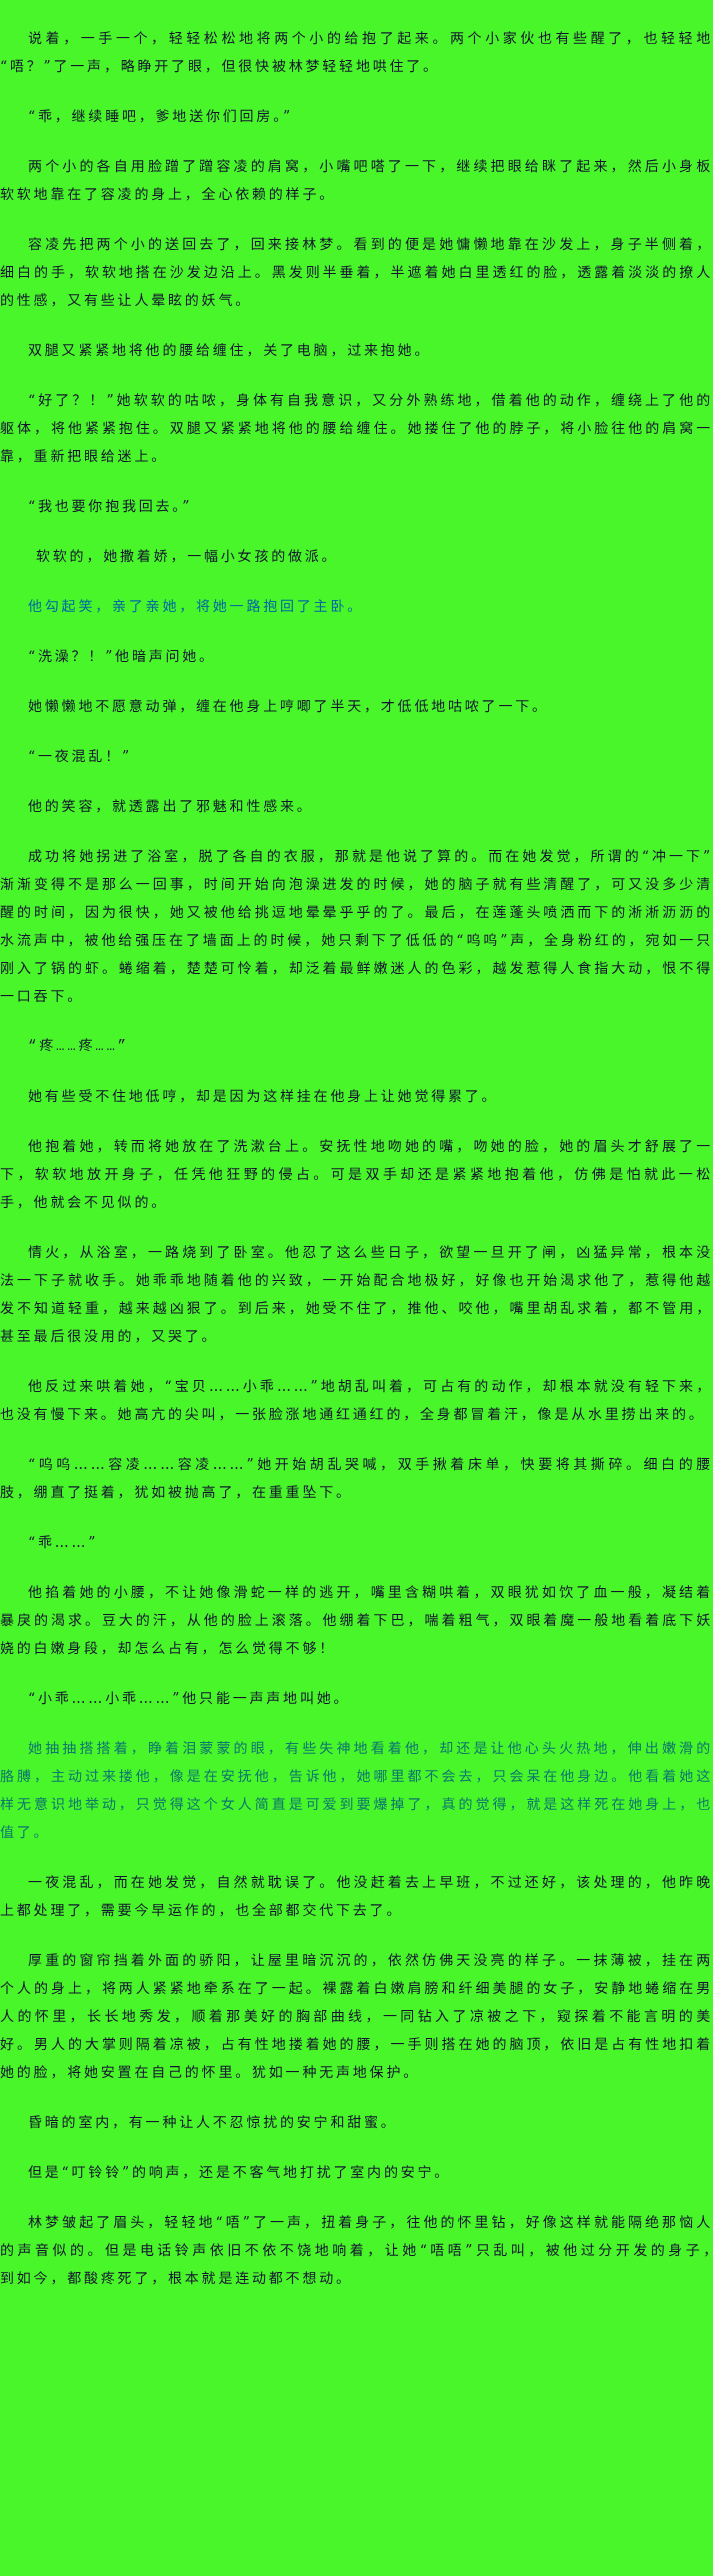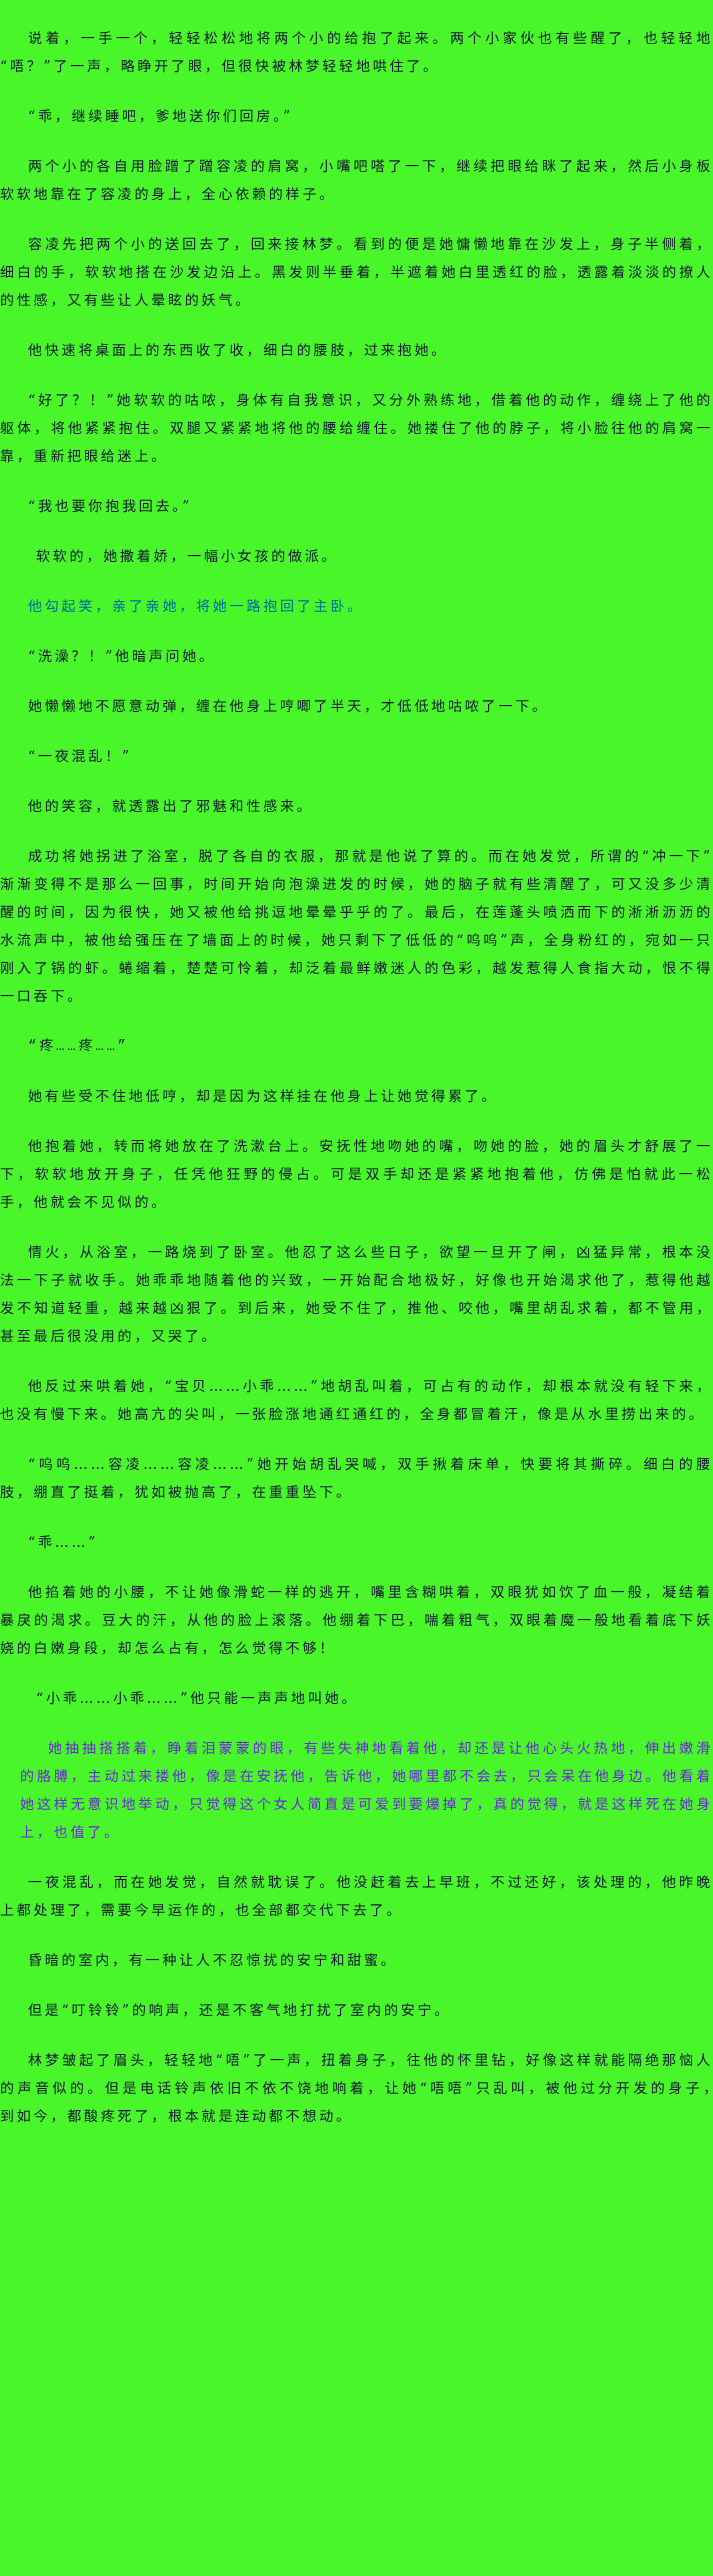--- a/index.html
+++ b/index.html
@@ -29,38 +29,39 @@
   }
 </style>
 </head>
 <body style="background: rgb(72, 246, 42);">
 
 <div class="novel">
     <p class="para" style="color: rgb(21, 19, 46);">说着，一手一个，轻轻松松地将两个小的给抱了起来。两个小家伙也有些醒了，也轻轻地“唔？”了一声，略睁开了眼，但很快被林梦轻轻地哄住了。</p>
     <p class="para" style="color: rgb(21, 19, 46);">“乖，继续睡吧，爹地送你们回房。”</p>
     <p class="para" style="color: rgb(21, 19, 46);">两个小的各自用脸蹭了蹭容凌的肩窝，小嘴吧嗒了一下，继续把眼给眯了起来，然后小身板软软地靠在了容凌的身上，全心依赖的样子。</p>
     <p class="para" style="color: rgb(21, 19, 46);">容凌先把两个小的送回去了，回来接林梦。看到的便是她慵懒地靠在沙发上，身子半侧着，细白的手，软软地搭在沙发边沿上。黑发则半垂着，半遮着她白里透红的脸，透露着淡淡的撩人的性感，又有些让人晕眩的妖气。</p>
-    <p class="para" style="color: rgb(21, 19, 46);">他快速将桌面上的东西收了收，细白的腰肢，过来抱她。</p>
+    <p class="para" style="color: rgb(21, 19, 46);">双腿又紧紧地将他的腰给缠住，关了电脑，过来抱她。</p>
     <p class="para" style="color: rgb(21, 19, 46);">“好了？！”她软软的咕哝，身体有自我意识，又分外熟练地，借着他的动作，缠绕上了他的躯体，将他紧紧抱住。双腿又紧紧地将他的腰给缠住。她搂住了他的脖子，将小脸往他的肩窝一靠，重新把眼给迷上。</p>
     <p class="para" style="color: rgb(21, 19, 46);">“我也要你抱我回去。”</p>
     <p class="para" style="color: rgb(21, 19, 46); padding-left: 8px;">软软的，她撒着娇，一幅小女孩的做派。</p>
     <p class="para" style="color: #0369a1;">他勾起笑，亲了亲她，将她一路抱回了主卧。</p>
     <p class="para" style="color: rgb(21, 19, 46);">“洗澡？！”他暗声问她。</p>
     <p class="para" style="color: rgb(21, 19, 46);">她懒懒地不愿意动弹，缠在他身上哼唧了半天，才低低地咕哝了一下。</p>
     <p class="para" style="color: rgb(21, 19, 46);">“一夜混乱！”</p>
     <p class="para" style="color: #0f172a;">他的笑容，就透露出了邪魅和性感来。</p>
     <p class="para" style="color: rgb(21, 19, 46);">成功将她拐进了浴室，脱了各自的衣服，那就是他说了算的。而在她发觉，所谓的“冲一下”渐渐变得不是那么一回事，时间开始向泡澡进发的时候，她的脑子就有些清醒了，可又没多少清醒的时间，因为很快，她又被他给挑逗地晕晕乎乎的了。最后，在莲蓬头喷洒而下的淅淅沥沥的水流声中，被他给强压在了墙面上的时候，她只剩下了低低的“呜呜”声，全身粉红的，宛如一只刚入了锅的虾。蜷缩着，楚楚可怜着，却泛着最鲜嫩迷人的色彩，越发惹得人食指大动，恨不得一口吞下。</p>
     <p class="para" style="color: rgb(21, 19, 46); font-family: Liberation Mono, monospace;">“疼……疼……”</p>
     <p class="para" style="color: rgb(21, 19, 46);">她有些受不住地低哼，却是因为这样挂在他身上让她觉得累了。</p>
     <p class="para" style="color: rgb(21, 19, 46);">他抱着她，转而将她放在了洗漱台上。安抚性地吻她的嘴，吻她的脸，她的眉头才舒展了一下，软软地放开身子，任凭他狂野的侵占。可是双手却还是紧紧地抱着他，仿佛是怕就此一松手，他就会不见似的。</p>
     <p class="para" style="color: rgb(21, 19, 46);">情火，从浴室，一路烧到了卧室。他忍了这么些日子，欲望一旦开了闸，凶猛异常，根本没法一下子就收手。她乖乖地随着他的兴致，一开始配合地极好，好像也开始渴求他了，惹得他越发不知道轻重，越来越凶狠了。到后来，她受不住了，推他、咬他，嘴里胡乱求着，都不管用，甚至最后很没用的，又哭了。</p>
     <p class="para" style="color: rgb(21, 19, 46);">他反过来哄着她，“宝贝……小乖……”地胡乱叫着，可占有的动作，却根本就没有轻下来，也没有慢下来。她高亢的尖叫，一张脸涨地通红通红的，全身都冒着汗，像是从水里捞出来的。</p>
     <p class="para" style="color: rgb(21, 19, 46);">“呜呜……容凌……容凌……”她开始胡乱哭喊，双手揪着床单，快要将其撕碎。细白的腰肢，绷直了挺着，犹如被抛高了，在重重坠下。</p>
     <p class="para" style="color: rgb(21, 19, 46);">“乖……”</p>
     <p class="para" style="color: rgb(21, 19, 46);">他掐着她的小腰，不让她像滑蛇一样的逃开，嘴里含糊哄着，双眼犹如饮了血一般，凝结着暴戾的渴求。豆大的汗，从他的脸上滚落。他绷着下巴，喘着粗气，双眼着魔一般地看着底下妖娆的白嫩身段，却怎么占有，怎么觉得不够！</p>
-    <p class="para" style="color: rgb(21, 19, 46); padding-left: 8px;">“小乖……小乖……”他只能一声声地叫她。</p>
-    <p class="para" style="color: #6d28d9; margin-left: 20px;">她抽抽搭搭着，睁着泪蒙蒙的眼，有些失神地看着他，却还是让他心头火热地，伸出嫩滑的胳膊，主动过来搂他，像是在安抚他，告诉他，她哪里都不会去，只会呆在他身边。他看着她这样无意识地举动，只觉得这个女人简直是可爱到要爆掉了，真的觉得，就是这样死在她身上，也值了。</p>
+    <p class="para" style="color: rgb(21, 19, 46);">“小乖……小乖……”他只能一声声地叫她。</p>
+    <p class="para" style="color: #0f766e;">她抽抽搭搭着，睁着泪蒙蒙的眼，有些失神地看着他，却还是让他心头火热地，伸出嫩滑的胳膊，主动过来搂他，像是在安抚他，告诉他，她哪里都不会去，只会呆在他身边。他看着她这样无意识地举动，只觉得这个女人简直是可爱到要爆掉了，真的觉得，就是这样死在她身上，也值了。</p>
     <p class="para" style="color: rgb(21, 19, 46);">一夜混乱，而在她发觉，自然就耽误了。他没赶着去上早班，不过还好，该处理的，他昨晚上都处理了，需要今早运作的，也全部都交代下去了。</p>
+    <p class="para" style="color: rgb(21, 19, 46);">厚重的窗帘挡着外面的骄阳，让屋里暗沉沉的，依然仿佛天没亮的样子。一抹薄被，挂在两个人的身上，将两人紧紧地牵系在了一起。裸露着白嫩肩膀和纤细美腿的女子，安静地蜷缩在男人的怀里，长长地秀发，顺着那美好的胸部曲线，一同钻入了凉被之下，窥探着不能言明的美好。男人的大掌则隔着凉被，占有性地搂着她的腰，一手则搭在她的脑顶，依旧是占有性地扣着她的脸，将她安置在自己的怀里。犹如一种无声地保护。</p>
     <p class="para" style="color: rgb(21, 19, 46);">昏暗的室内，有一种让人不忍惊扰的安宁和甜蜜。</p>
     <p class="para" style="color: rgb(21, 19, 46);">但是“叮铃铃”的响声，还是不客气地打扰了室内的安宁。</p>
     <p class="para" style="color: rgb(21, 19, 46);">林梦皱起了眉头，轻轻地“唔”了一声，扭着身子，往他的怀里钻，好像这样就能隔绝那恼人的声音似的。但是电话铃声依旧不依不饶地响着，让她“唔唔”只乱叫，被他过分开发的身子，　到如今，都酸疼死了，根本就是连动都不想动。</p>
   </div>
 
 
 </body></html>

